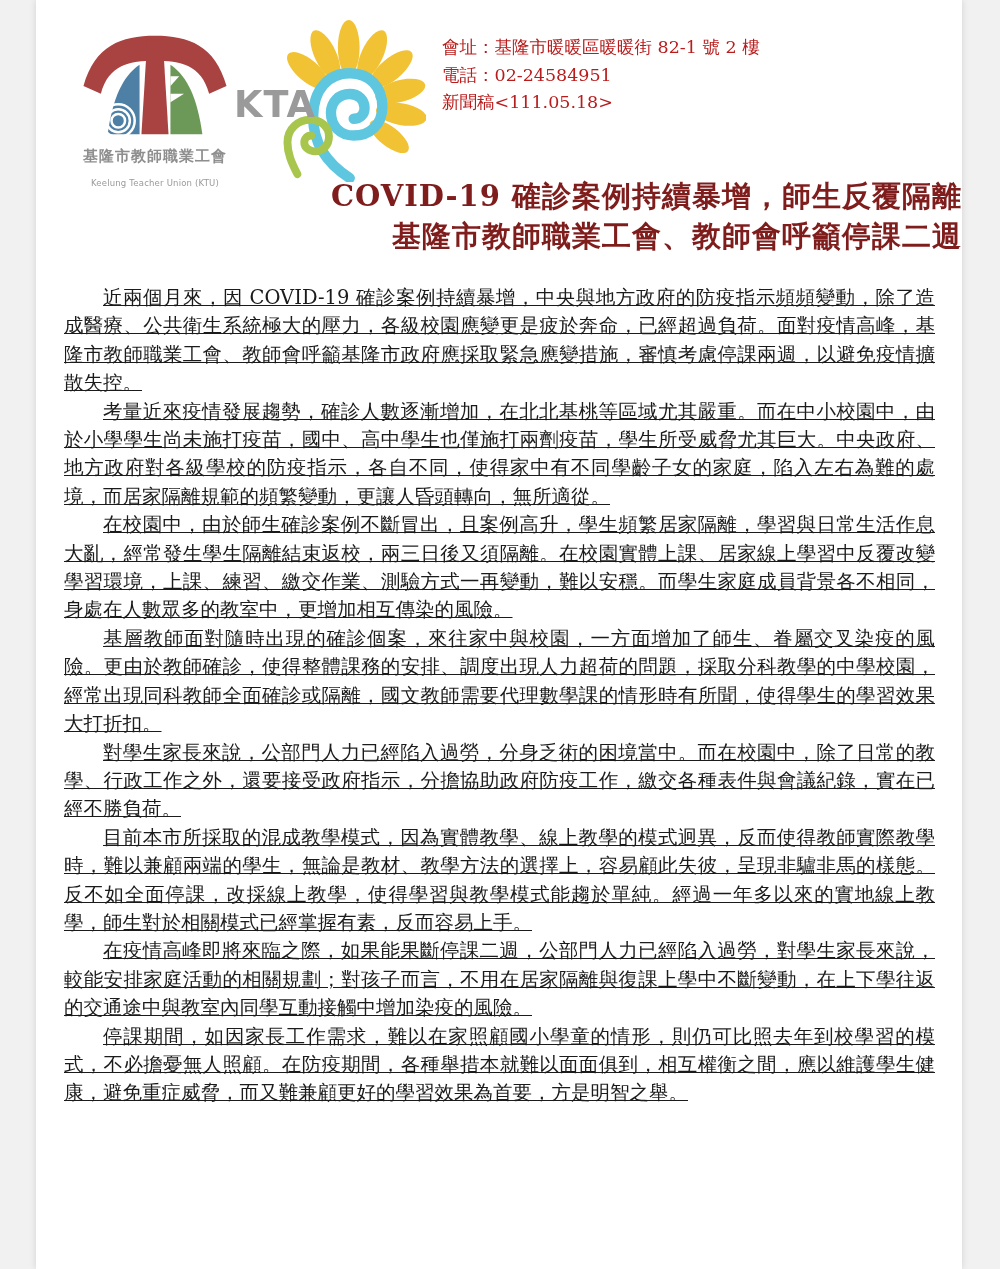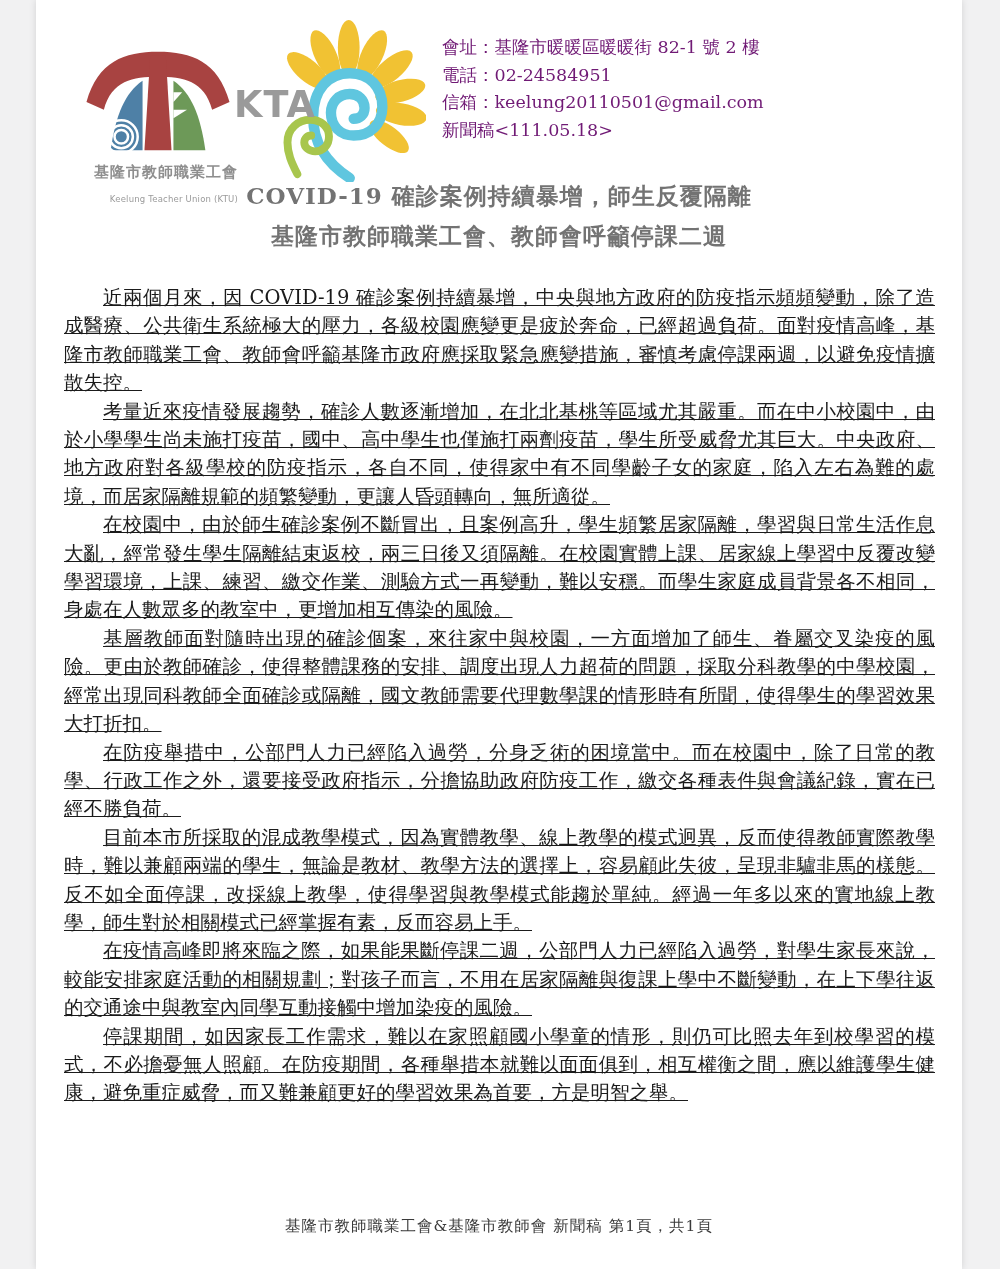--- a/index.html
+++ b/index.html
@@ -7,37 +7,37 @@
     width:1000px; height:1269px; position:relative;
     background:#f1f1f2;
     font-family:"DejaVu Serif","Liberation Serif",serif;
   }
   .paper {
     position:absolute; left:36px; top:0; width:926px; height:1269px;
     background:#ffffff; box-shadow:0 0 7px rgba(0,0,0,0.13);
     overflow:hidden;
   }
   .header { position:relative; height:176px; }
-  .ktu-logo { position:absolute; left:36px; top:42px; width:166px; text-align:right; }
+  .ktu-logo { position:absolute; left:36px; top:26px; width:166px; text-align:center; }
   .ktu-zh {
     font-family:"DejaVu Sans","Liberation Sans",sans-serif;
     font-weight:bold; font-size:15px; letter-spacing:1px; margin-top:1px;
   }
   .ktu-en {
     font-family:"DejaVu Sans","Liberation Sans",sans-serif;
     font-size:8.5px; letter-spacing:0.2px; margin-top:12px;
   }
   .kta-logo { position:absolute; left:192px; top:14px; }
   .contact {
     position:absolute; left:406px; top:34px;
-    font-size:17.5px; line-height:27.6px; color:#701a75; white-space:nowrap;
+    font-size:17.5px; line-height:27.6px; color:#b91c1c; white-space:nowrap;
   }
   .doc-title {
-    text-align:center; font-size:23px; font-weight:bold;
-    line-height:40px; color:#737373; letter-spacing:1px;
+    text-align:right; font-size:29px; font-weight:bold;
+    line-height:40px; color:#7f1d1d; letter-spacing:1px;
   }
   .body-text {
     padding:28px 27px 0 28px;
     font-size:19.5px; line-height:28.4px;
     text-align:justify; color:#1b1b1b;text-decoration:underline;
   }
   .body-text p { margin:0; text-indent:2em; }
   .footer {
     position:absolute; bottom:32px; left:0; width:100%;
     text-align:center; font-size:15.5px; color:#3a3a3a; letter-spacing:1px;
@@ -80,37 +80,35 @@
         </g>
         <path d="M123,166 C101,152 86,132 86,104 C86,76 102,60 123,60 C143,60 156,74 156,94 C156,112 143,123 127,123 C113,123 104,113 104,100 C104,89 112,81 123,81 C132,81 138,87 138,95 C138,102 133,106 127,106" fill="none" stroke-width="10.5" stroke-linecap="round" stroke="#5fc6df"></path>
         <path d="M70,162 C64,150 60,141 60,130 C60,116 71,107 83,107 C94,107 102,114 102,124 C102,133 96,139 88,139 C82,139 77,135 77,130 C77,126 80,123 84,123" fill="none" stroke-width="8" stroke-linecap="round" stroke="#a8c64d"></path>
         <text x="6" y="104" font-size="37" font-weight="bold" letter-spacing="1" font-family="DejaVu Sans, Liberation Sans, sans-serif" fill="#9a9a9a">KTA</text>
       </svg>
     </div>
 
     <div class="contact">
       <div>會址：基隆市暖暖區暖暖街 82-1 號 2 樓</div>
       <div>電話：02-24584951</div>
-      <div>信箱：keelung20110501@gmail.com</div>
       <div>新聞稿&lt;111.05.18&gt;</div>
     </div>
 
   </div>
 
   <div class="doc-title">
     <div>COVID-19 確診案例持續暴增，師生反覆隔離</div>
     <div>基隆市教師職業工會、教師會呼籲停課二週</div>
   </div>
 
   <div class="body-text">
     <p>近兩個月來，因 COVID-19 確診案例持續暴增，中央與地方政府的防疫指示頻頻變動，除了造成醫療、公共衛生系統極大的壓力，各級校園應變更是疲於奔命，已經超過負荷。面對疫情高峰，基隆市教師職業工會、教師會呼籲基隆市政府應採取緊急應變措施，審慎考慮停課兩週，以避免疫情擴散失控。</p>
     <p>考量近來疫情發展趨勢，確診人數逐漸增加，在北北基桃等區域尤其嚴重。而在中小校園中，由於小學學生尚未施打疫苗，國中、高中學生也僅施打兩劑疫苗，學生所受威脅尤其巨大。中央政府、地方政府對各級學校的防疫指示，各自不同，使得家中有不同學齡子女的家庭，陷入左右為難的處境，而居家隔離規範的頻繁變動，更讓人昏頭轉向，無所適從。</p>
     <p>在校園中，由於師生確診案例不斷冒出，且案例高升，學生頻繁居家隔離，學習與日常生活作息大亂，經常發生學生隔離結束返校，兩三日後又須隔離。在校園實體上課、居家線上學習中反覆改變學習環境，上課、練習、繳交作業、測驗方式一再變動，難以安穩。而學生家庭成員背景各不相同，身處在人數眾多的教室中，更增加相互傳染的風險。</p>
     <p>基層教師面對隨時出現的確診個案，來往家中與校園，一方面增加了師生、眷屬交叉染疫的風險。更由於教師確診，使得整體課務的安排、調度出現人力超荷的問題，採取分科教學的中學校園，經常出現同科教師全面確診或隔離，國文教師需要代理數學課的情形時有所聞，使得學生的學習效果大打折扣。</p>
-    <p>在防疫舉措中，公部門人力已經陷入過勞，分身乏術的困境當中。而在校園中，除了日常的教學、行政工作之外，還要接受政府指示，分擔協助政府防疫工作，繳交各種表件與會議紀錄，實在已經不勝負荷。</p>
+    <p>對學生家長來說，公部門人力已經陷入過勞，分身乏術的困境當中。而在校園中，除了日常的教學、行政工作之外，還要接受政府指示，分擔協助政府防疫工作，繳交各種表件與會議紀錄，實在已經不勝負荷。</p>
     <p>目前本市所採取的混成教學模式，因為實體教學、線上教學的模式迥異，反而使得教師實際教學時，難以兼顧兩端的學生，無論是教材、教學方法的選擇上，容易顧此失彼，呈現非驢非馬的樣態。反不如全面停課，改採線上教學，使得學習與教學模式能趨於單純。經過一年多以來的實地線上教學，師生對於相關模式已經掌握有素，反而容易上手。</p>
     <p>在疫情高峰即將來臨之際，如果能果斷停課二週，公部門人力已經陷入過勞，對學生家長來說，較能安排家庭活動的相關規劃；對孩子而言，不用在居家隔離與復課上學中不斷變動，在上下學往返的交通途中與教室內同學互動接觸中增加染疫的風險。</p>
     <p>停課期間，如因家長工作需求，難以在家照顧國小學童的情形，則仍可比照去年到校學習的模式，不必擔憂無人照顧。在防疫期間，各種舉措本就難以面面俱到，相互權衡之間，應以維護學生健康，避免重症威脅，而又難兼顧更好的學習效果為首要，方是明智之舉。</p>
   </div>
 
-  <div class="footer">基隆市教師職業工會&amp;基隆市教師會 新聞稿 第1頁，共1頁</div>
 
 </div>
 
 </body></html>

